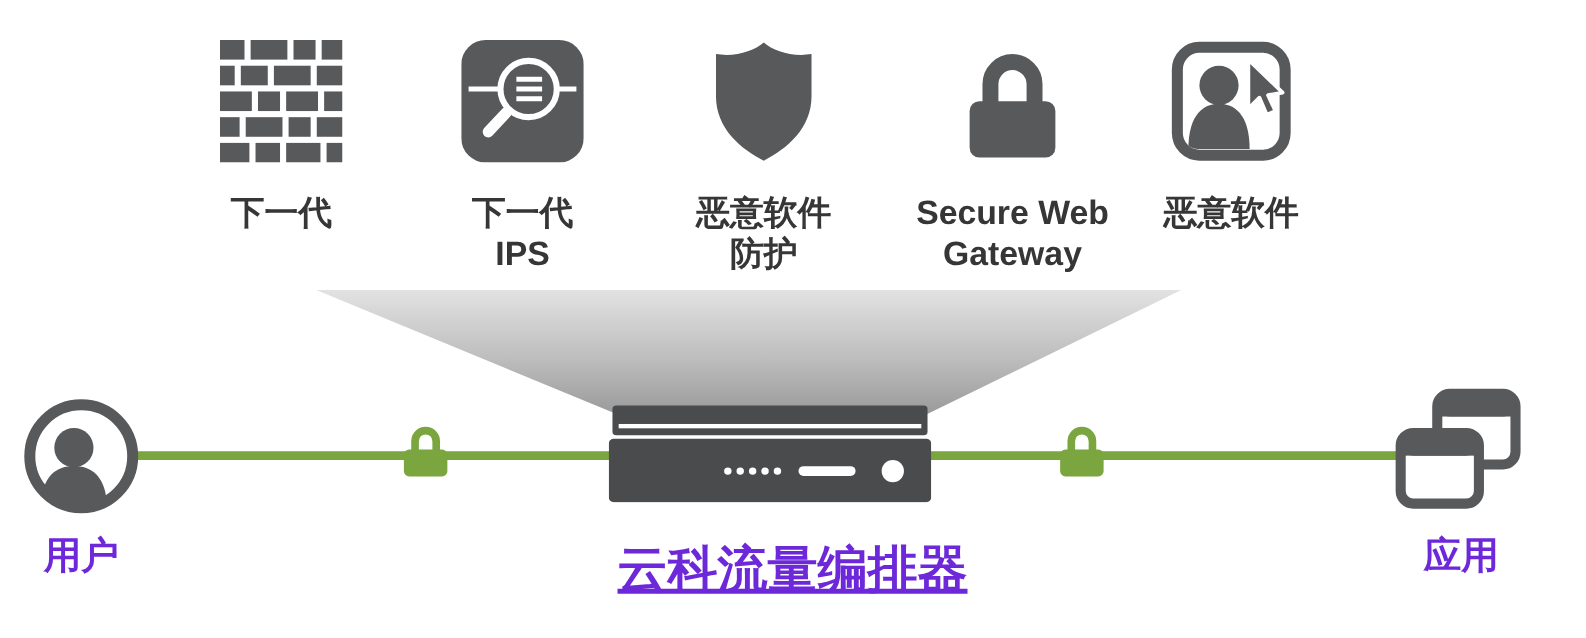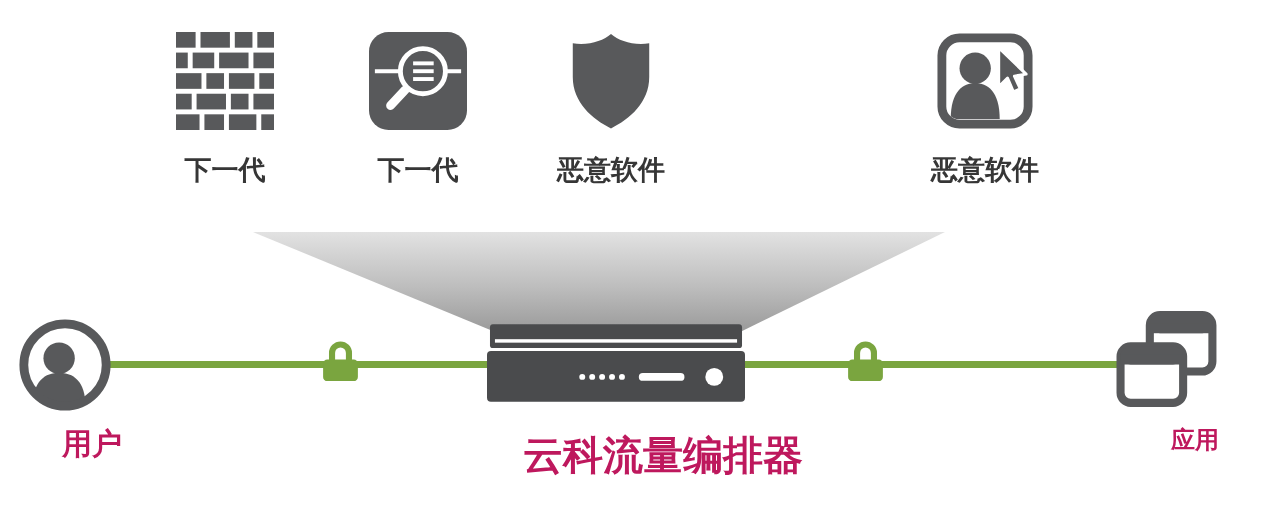--- a/index.html
+++ b/index.html
@@ -62,26 +62,26 @@
   .lock-green     { position:absolute; width:47px; height:57px; color:#7aa53f; }
   .lock-left      { left:317px; top:331px; }
   .lock-right     { left:842px; top:331px; }
   .appliance      { position:absolute; left:487px; top:324px; width:258px; height:78px; color:#4a4b4d; }
   .endpoint-user svg, .endpoint-apps svg, .lock-green svg, .appliance svg { width:100%; height:100%; display:block; }
 
   
   .caption {
     position:absolute;
     font-weight:bold;
-    color:#be185d;
-    text-align:right;
+    color:#6d28d9;
+    text-align:center;
   }
   .caption-user { left:8px;   top:424px; width:114px;  font-size:30px; }
-  .caption-apps { left:1119px; top:424px; width:100px; font-size:24px; }
-  .caption-appliance { left:383px; top:428px; width:420px; font-size:40px; }
+  .caption-apps { left:1119px; top:424px; width:100px; font-size:30px; }
+  .caption-appliance { left:424px; top:428px; width:420px; font-size:40px;text-decoration:underline; }
 </style>
 </head>
 <body>
 
 <div class="canvas">
 
   <div class="funnel"></div>
 
   <div class="flow-line"></div>
 
@@ -124,34 +124,48 @@
         <line x1="6" y1="40" x2="94" y2="40" stroke="#fff" stroke-width="4"></line>
         <circle cx="55" cy="40" r="23" fill="currentColor" stroke="#fff" stroke-width="5"></circle>
         <line x1="45" y1="32" x2="66" y2="32" stroke="#fff" stroke-width="4"></line>
         <line x1="45" y1="40" x2="66" y2="40" stroke="#fff" stroke-width="4"></line>
         <line x1="45" y1="48" x2="66" y2="48" stroke="#fff" stroke-width="4"></line>
         <line x1="37" y1="59" x2="22" y2="75" stroke="#fff" stroke-width="9" stroke-linecap="round"></line>
       </svg>
     </div>
     <div class="service-label">
       <div>下一代</div>
+      <div>IPS</div>
     </div>
   </div>
 
   <div class="service" style="left:516px">
     <div class="service-icon">
       <svg viewBox="0 0 100 100" aria-hidden="true">
         <path d="M50,2 C42,9 27,14 11,11.5 L11,46 C11,72 31,89 50,98.5 C69,89 89,72 89,46 L89,11.5 C73,14 58,9 50,2 Z" fill="currentColor"></path>
       </svg>
     </div>
     <div class="service-label">
       <div>恶意软件</div>
-    </div>
-  </div>
-
+      <div>防护</div>
+    </div>
+  </div>
+
+  <div class="service" style="left:715px">
+    <div class="service-icon">
+      <svg viewBox="0 0 100 100" aria-hidden="true">
+        <path d="M32,54 V36 a18,18 0 0 1 36,0 V54" fill="none" stroke="currentColor" stroke-width="13"></path>
+        <rect x="15" y="50" width="70" height="46" rx="8" fill="currentColor"></rect>
+      </svg>
+    </div>
+    <div class="service-label">
+      <div>Secure Web</div>
+      <div>Gateway</div>
+    </div>
+  </div>
 
   <div class="service" style="left:890px">
     <div class="service-icon">
       <svg viewBox="0 0 100 100" aria-hidden="true">
         <defs>
           <clipPath id="clip-ux">
               <rect x="11" y="11" width="78" height="78" rx="12"></rect>
             </clipPath>
         </defs>
         <rect x="6" y="6" width="88" height="88" rx="18" fill="none" stroke="currentColor" stroke-width="9"></rect>

